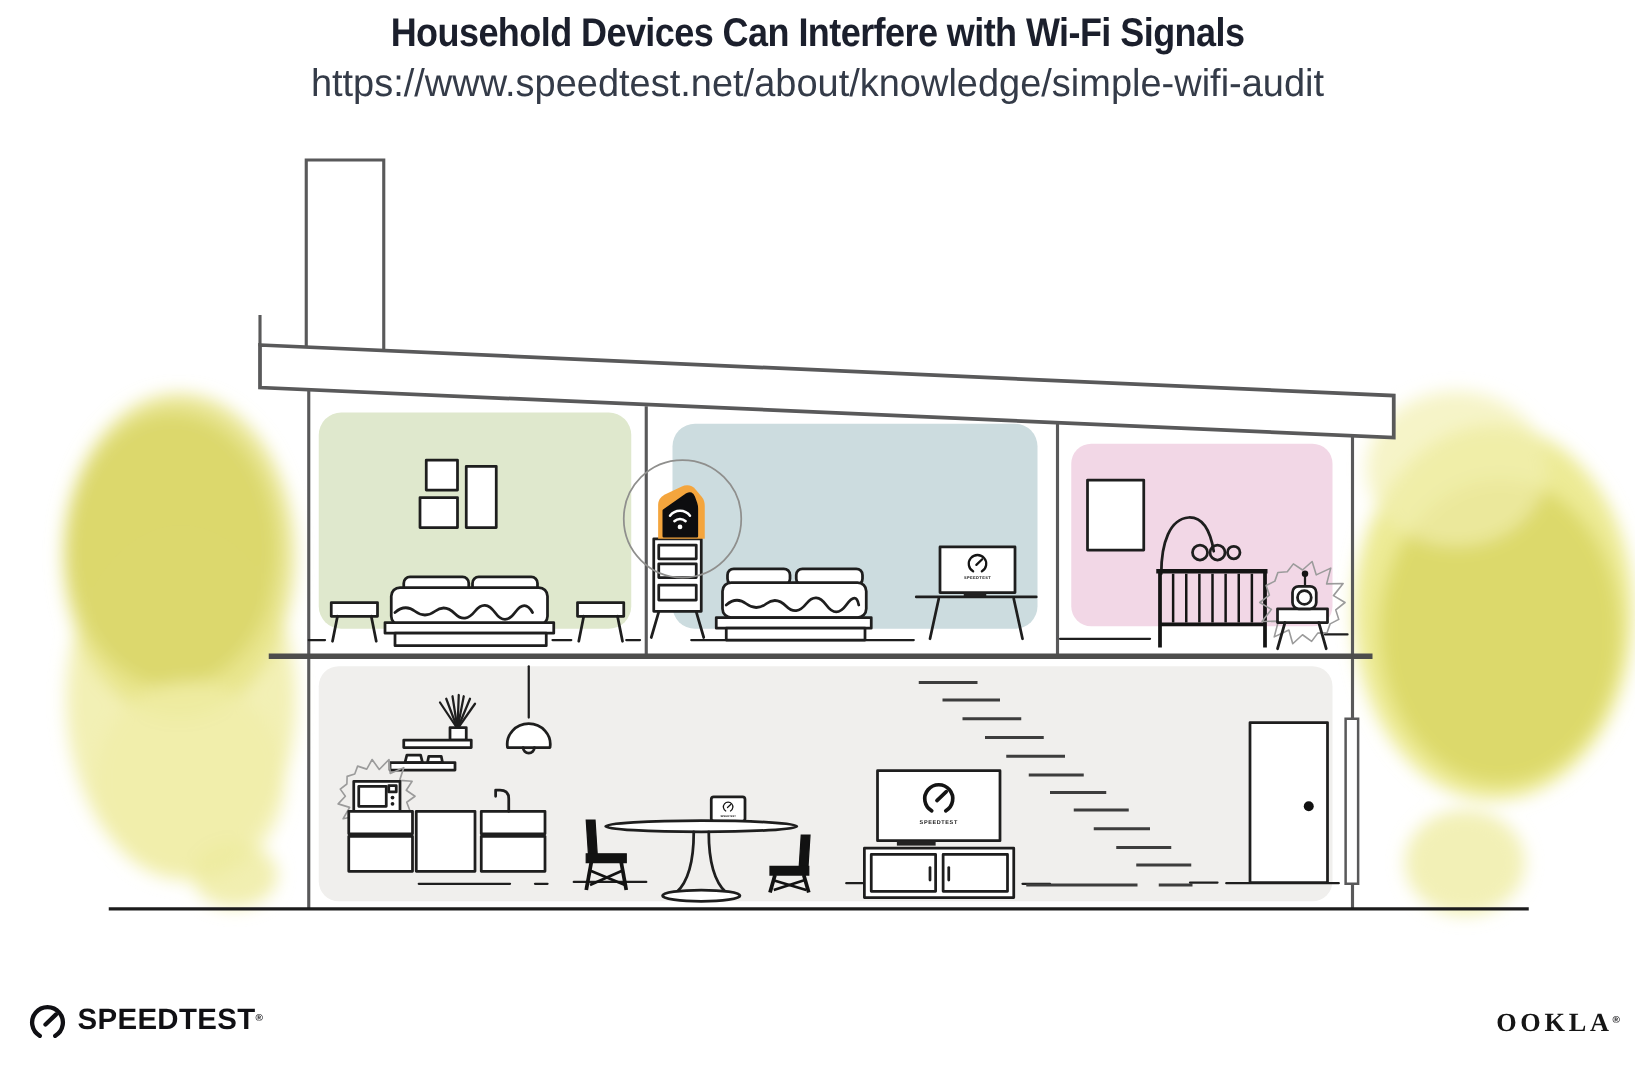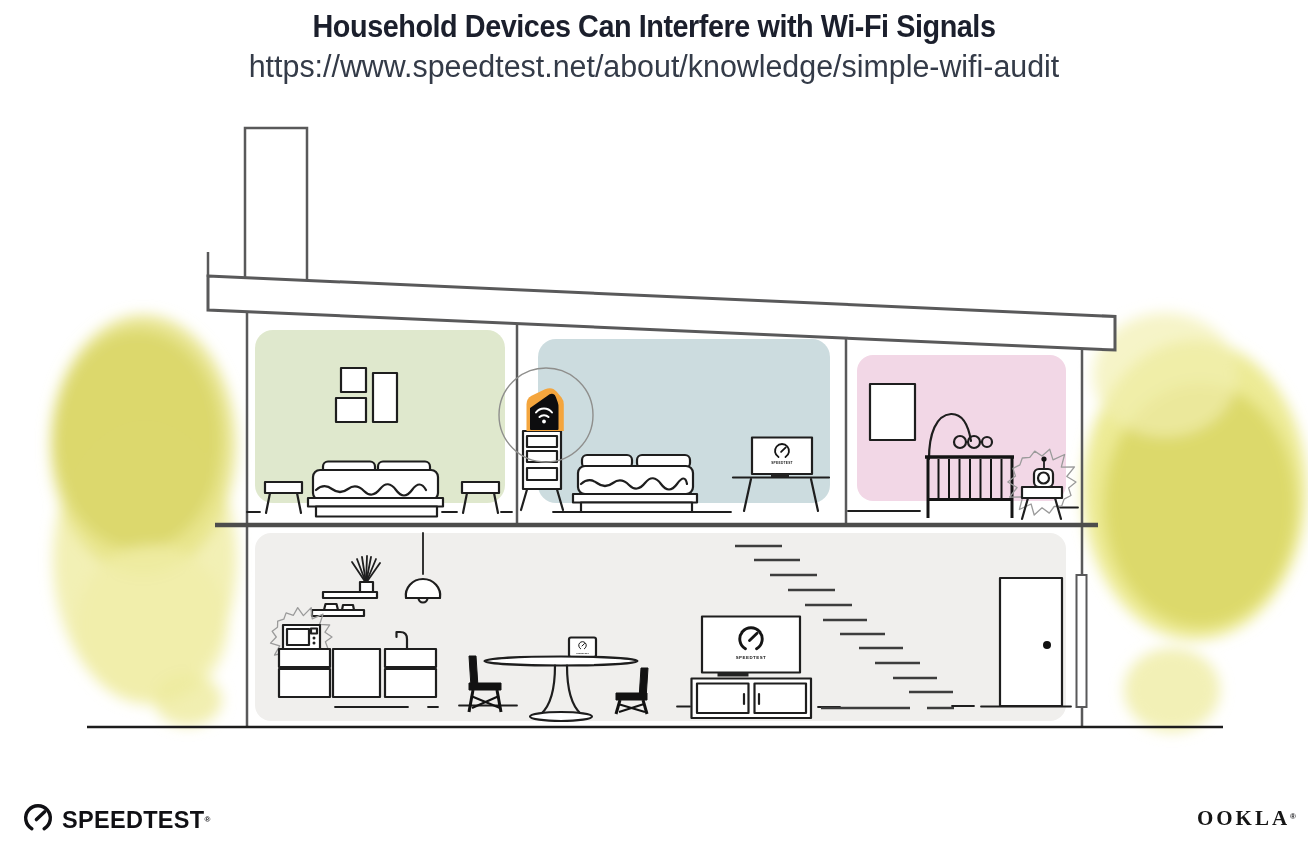--- a/index.html
+++ b/index.html
@@ -4,21 +4,21 @@
 <style>
   html,body{margin:0;padding:0;background:#ffffff;}
   .page{position:relative;width:1308px;height:861px;background:#fff;overflow:hidden;
         font-family:"Liberation Sans",sans-serif;}
   .header{position:absolute;top:8px;left:0;width:100%;text-align:center;}
   .title{margin:0;font-size:32px;font-weight:700;color:#1b1f2c;letter-spacing:-0.5px;
          transform:scaleX(0.9);}
   .subtitle{margin:4px 0 0 0;font-size:31px;font-weight:400;color:#343b48;
             transform:scaleX(0.98);}
   .illustration{position:absolute;left:0;top:0;width:1308px;height:861px;}
-  .footer-left{position:absolute;left:22px;top:802px;display:flex;align-items:flex-end;gap:8px;}
+  .footer-left{position:absolute;left:22px;top:802px;display:flex;align-items:flex-start;gap:8px;}
   .st-text{font-size:23.5px;font-weight:700;color:#101014;letter-spacing:0.3px;}
   .tm{font-size:8px;vertical-align:super;font-weight:700;color:#101014;}
   .footer-right{position:absolute;right:12px;top:806px;}
   .ookla-text{font-size:21px;font-weight:600;color:#151515;letter-spacing:3px;font-family:Liberation Serif, serif;}
   
   .struct{stroke:#59595a;fill:none;stroke-width:2.5;}
   .furn{stroke:#1e1e1e;fill:#ffffff;stroke-width:2.2;stroke-linejoin:round;}
   .furn-n{stroke:#1e1e1e;fill:none;stroke-width:2.2;stroke-linecap:round;stroke-linejoin:round;}
   .thin{stroke:#1e1e1e;fill:none;stroke-width:1.8;stroke-linecap:round;}
   .stair{stroke:#3d3d3d;stroke-width:2.5;stroke-linecap:butt;}

